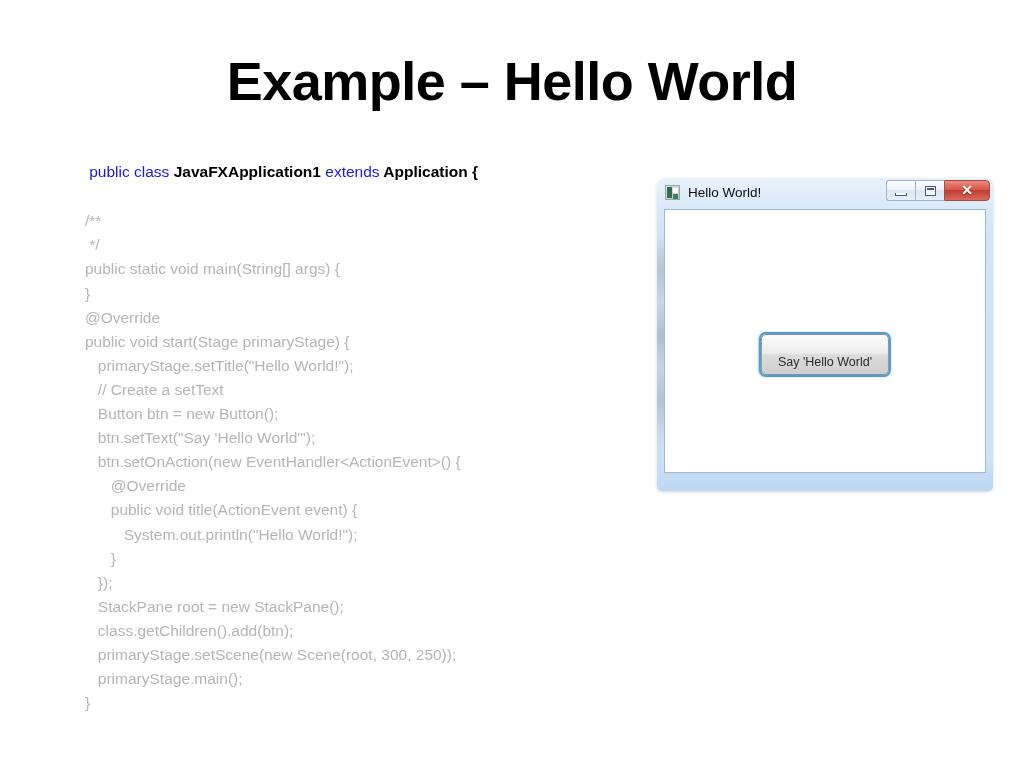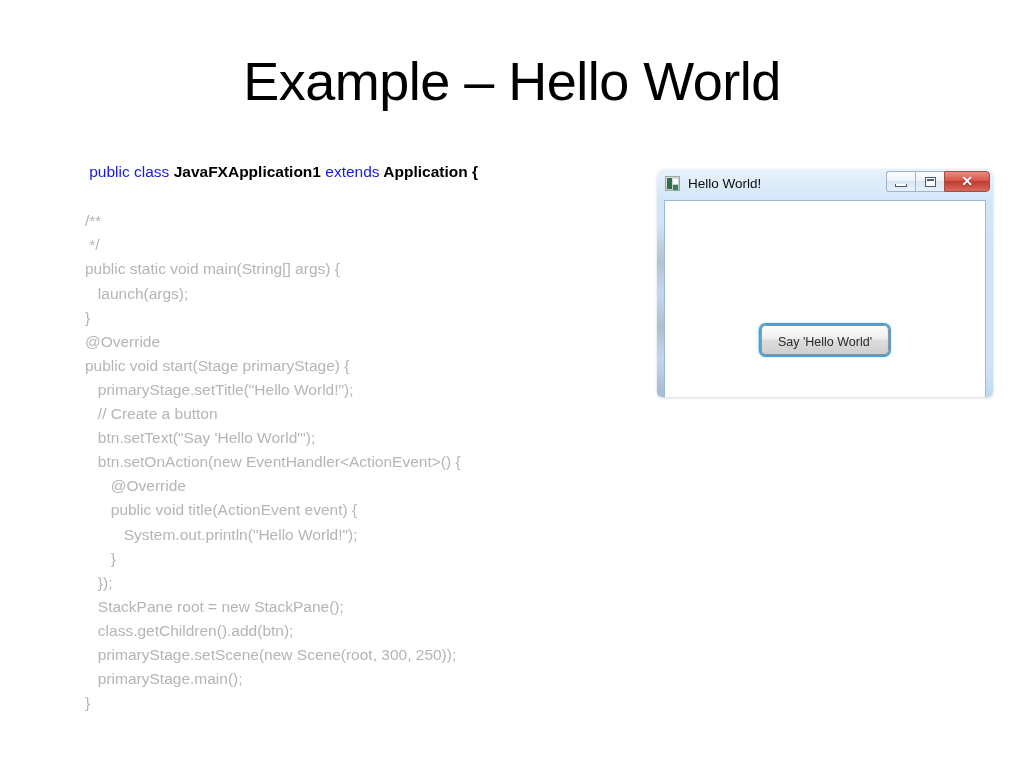--- a/index.html
+++ b/index.html
@@ -17,21 +17,21 @@
 
   
   #slide-title {
     position: absolute;
     left: 0;
     top: 52px;
     width: 1024px;
     text-align: center;
     font-family: "Liberation Sans", sans-serif;
     font-size: 54px;
-    font-weight: 400;
+    font-weight: 700;
     color: #000000;
     letter-spacing: -0.5px;
     line-height: 1.1;
     white-space: nowrap;
   }
 
   
   #code-block {
     position: absolute;
     left: 72px;
@@ -52,23 +52,23 @@
     color: #000000;
     margin-bottom: 1px;
   }
   .kw { color: #1818e0; font-weight: normal; }
   .id { color: #000000; font-weight: bold; }
 
   
   #hello-window {
     position: absolute;
     left: 657px;
-    top: 169px;
+    top: 178px;
     width: 336px;
-    height: 228px;
+    height: 313px;
     box-sizing: border-box;
     border-radius: 8px 8px 5px 5px;
     
     background: linear-gradient(180deg,
         #e8f2fb 0%,
         #d3e6f8 14%,
         #cfe3f7 45%,
         #cfe3f7 88%,
         #bcd8f2 100%);
     box-shadow: 0 1px 3px rgba(120,140,160,0.35);
@@ -206,21 +206,21 @@
     box-sizing: border-box;
     background: #ffffff;
     border: 1px solid #9cb9d4;
   }
 
   #hello-button {
     position: absolute;
     left: 50%;
     top: 124px;
     transform: translateX(-50%);
-    padding: 9px 16px 5px 16px;
+    padding: 20px 16px 5px 16px;
     border-radius: 5px;
     background: linear-gradient(180deg,#fdfdfd 0%, #ededed 45%, #dcdcdc 52%, #cfcfcf 100%);
     border: 1px solid #8f8f8f;
     box-shadow: 0 0 0 2px #4a9fd8, 0 0 2px 2px rgba(74,159,216,0.45);
     font-family: "Liberation Sans", sans-serif;
     font-size: 12.5px;
     color: #2a2a2a;
     white-space: nowrap;
     cursor: default;
   }
@@ -232,26 +232,26 @@
 
 <div id="code-block">
 
   <div class="code-line sig">
     <span class="kw">public class</span><span class="id"> JavaFXApplication1 </span><span class="kw">extends</span><span class="id"> Application {</span>
   </div>
 
   <div class="code-line">   /**</div>
   <div class="code-line">    */</div>
   <div class="code-line">   public static void main(String[] args) {</div>
-  <div class="code-line">      launch(args);</div>
   <div class="code-line">   }</div>
   <div class="code-line">   @Override</div>
   <div class="code-line">   public void start(Stage primaryStage) {</div>
   <div class="code-line">      primaryStage.setTitle("Hello World!");</div>
-  <div class="code-line">      // Create a button</div>
+  <div class="code-line">      // Create a setText</div>
+  <div class="code-line">      Button btn = new Button();</div>
   <div class="code-line">      btn.setText("Say 'Hello World'");</div>
   <div class="code-line">      btn.setOnAction(new EventHandler&lt;ActionEvent&gt;() {</div>
   <div class="code-line">         @Override</div>
   <div class="code-line">         public void title(ActionEvent event) {</div>
   <div class="code-line">            System.out.println("Hello World!");</div>
   <div class="code-line">         }</div>
   <div class="code-line">      });</div>
   <div class="code-line">      StackPane root = new StackPane();</div>
   <div class="code-line">      class.getChildren().add(btn);</div>
   <div class="code-line">      primaryStage.setScene(new Scene(root, 300, 250));</div>

